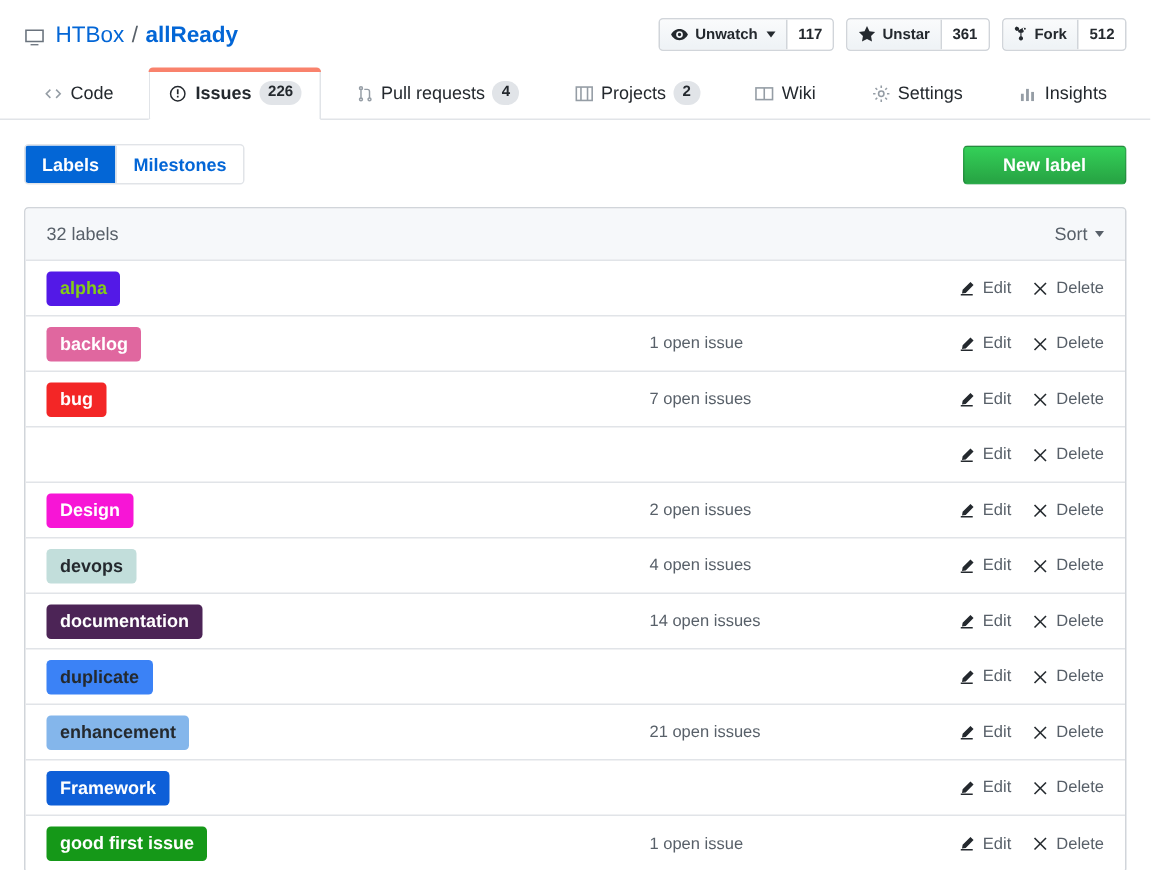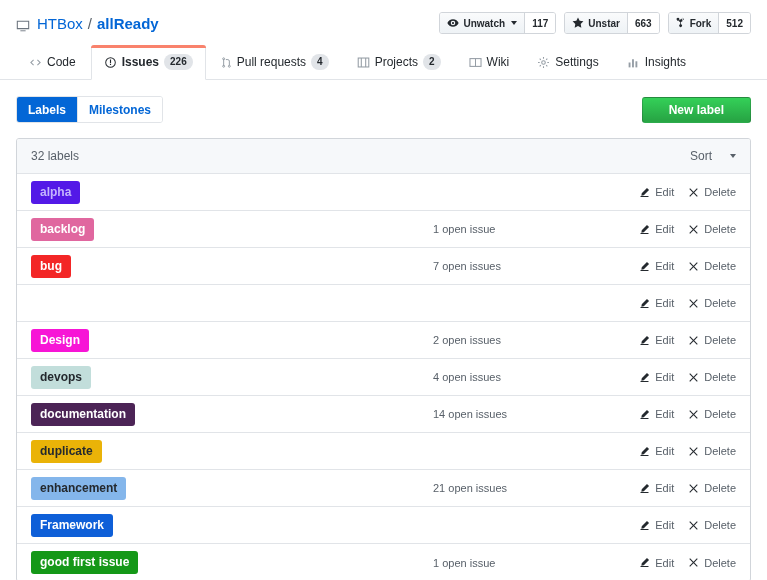--- a/index.html
+++ b/index.html
@@ -78,20 +78,21 @@
   }
   .ico { display: inline-flex; align-items: center; }
 
   
   .nav-tabs {
     margin-top: 10px;
     padding: 0 16px;
     border-bottom: 1px solid #e1e4e8;
     display: flex;
     gap: 2px;
+    justify-content: space-between;
   }
   .tab {
     display: flex;
     align-items: center;
     gap: 5px;
     padding: 8px 12px 9px 12px;
     font-size: 12px;
     color: #24292e;
     cursor: pointer;
     border: 1px solid transparent;
@@ -179,21 +180,21 @@
     padding: 9px 14px;
     display: flex;
     align-items: center;
     justify-content: space-between;
     font-size: 12px;
     color: #586069;
     height: 35px;
   }
   .labels-count { color: #586069; }
   .sort-menu {
-    display: flex; align-items: center; gap: 16px;
+    display: flex; align-items: center; gap: 3px;
     color: #586069; cursor: pointer; font-size: 12px;
   }
   .sort-menu .caret {
     border-top-color: #586069;
   }
 
   .label-row {
     display: flex;
     align-items: center;
     padding: 0 14px;
@@ -268,21 +269,21 @@
 
     <div class="btn-group">
       <div class="btn-main">
         <span class="ico">
           <svg width="12" height="12" viewBox="0 0 16 16" fill="currentColor" aria-hidden="true">
             <path d="M8 .5l2.2 4.6 5 .7-3.6 3.5.85 5L8 11.9 3.55 14.3l.85-5L.8 5.8l5-.7z"></path>
           </svg>
         </span>
         <span>Unstar</span>
       </div>
-      <div class="btn-count">663</div>
+      <div class="btn-count">361</div>
     </div>
 
     <div class="btn-group">
       <div class="btn-main">
         <span class="ico">
           <svg width="10" height="12" viewBox="0 0 10 16" fill="currentColor" aria-hidden="true">
             <path d="M8 1a1.9 1.9 0 00-1 3.5v.6c0 .7-.6 1.2-1.3 1.3L5 6.5V9.6a1.9 1.9 0 11-1 0V6.5l-.7-.1C2.6 6.3 2 5.8 2 5.1v-.6A1.9 1.9 0 111 1a1.9 1.9 0 011 3.5M8 2.1a.8.8 0 110 1.7.8.8 0 010-1.7M2 2.1a.8.8 0 110 1.7.8.8 0 010-1.7m2.5 8.8a.8.8 0 110 1.7.8.8 0 010-1.7"></path>
           </svg>
         </span>
         <span>Fork</span>
@@ -383,21 +384,21 @@
     <span class="labels-count">32 labels</span>
     <span class="sort-menu">
       <span>Sort</span>
       <span class="caret"></span>
     </span>
   </div>
 
   <div id="labels-list">
       <div class="label-row">
         <div class="cell-label">
-          <span class="chip" style="background: rgb(83, 25, 231); color: #c4b5fd;">alpha</span>
+          <span class="chip" style="background: rgb(83, 25, 231); color: #84cc16;">alpha</span>
         </div>
         <div class="cell-issues"></div>
         <div class="cell-actions">
           <span class="act">
             <span>
               <svg width="11" height="11" viewBox="0 0 16 16" fill="#24292e" aria-hidden="true">
                 <path d="M11.6 1.4l3 3-7.6 7.6-3.6.6.6-3.6zM2.2 13.1h11.6v1.5H2.2z"></path>
               </svg>
             </span>
             <span>Edit</span>
@@ -555,21 +556,21 @@
                 <path d="M3 1.9l11.1 11.1-1.1 1.1L1.9 3z"></path>
                 <path d="M14.1 3L3 14.1l-1.1-1.1L13 1.9z"></path>
               </svg>
             </span>
             <span>Delete</span>
           </span>
         </div>
       </div>
       <div class="label-row">
         <div class="cell-label">
-          <span class="chip" style="background: #eab308; color: rgb(36, 41, 46);">duplicate</span>
+          <span class="chip" style="background: #3b82f6; color: rgb(36, 41, 46);">duplicate</span>
         </div>
         <div class="cell-issues"></div>
         <div class="cell-actions">
           <span class="act">
             <span>
               <svg width="11" height="11" viewBox="0 0 16 16" fill="#24292e" aria-hidden="true">
                 <path d="M11.6 1.4l3 3-7.6 7.6-3.6.6.6-3.6zM2.2 13.1h11.6v1.5H2.2z"></path>
               </svg>
             </span>
             <span>Edit</span>

